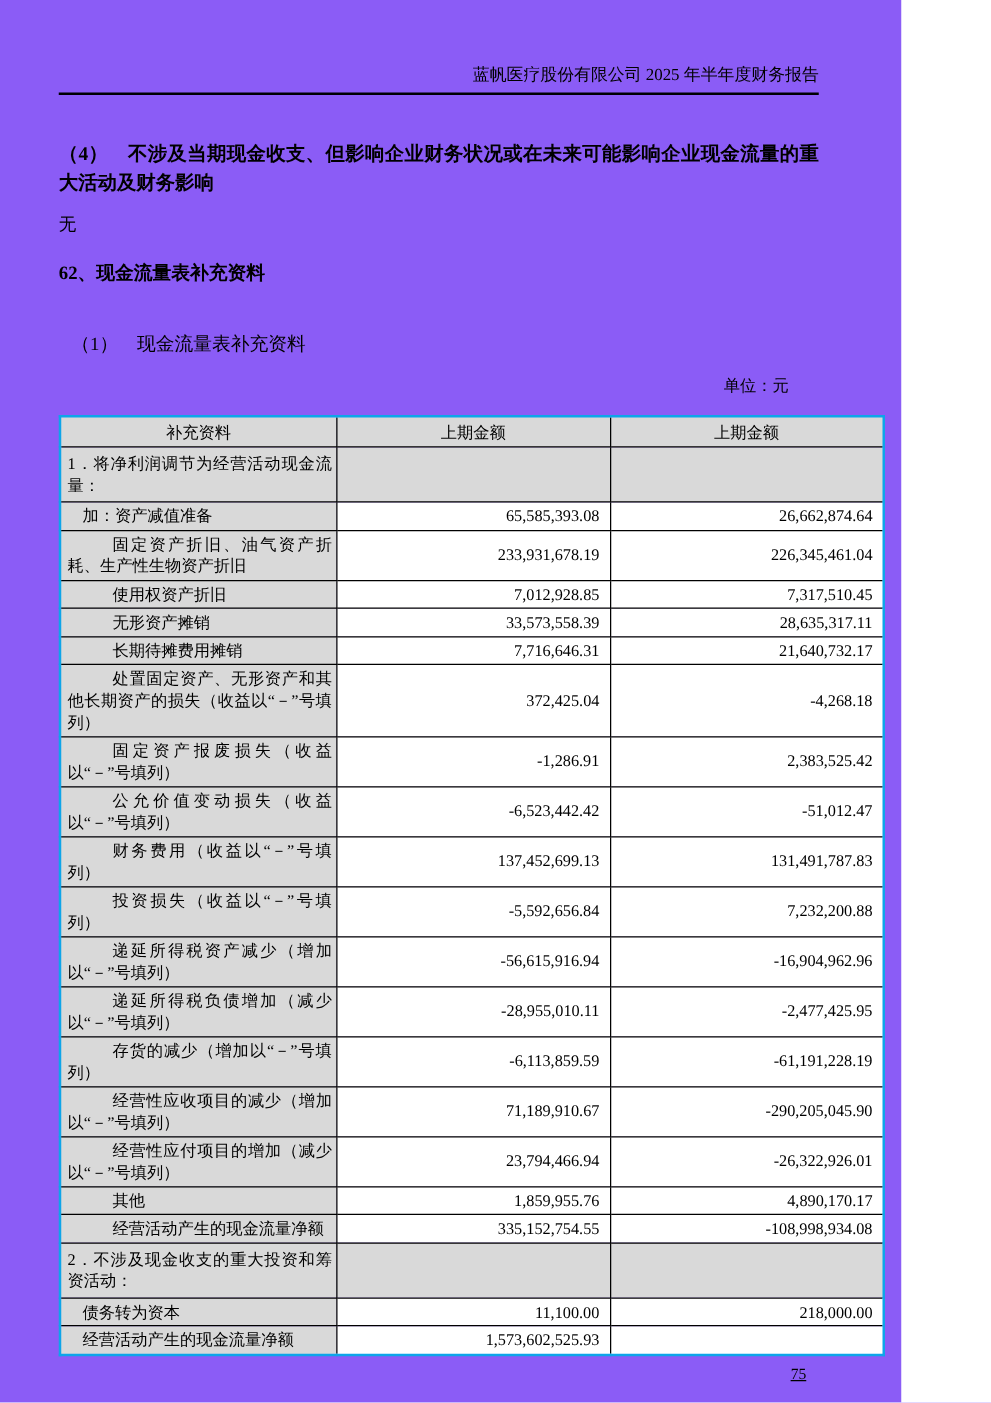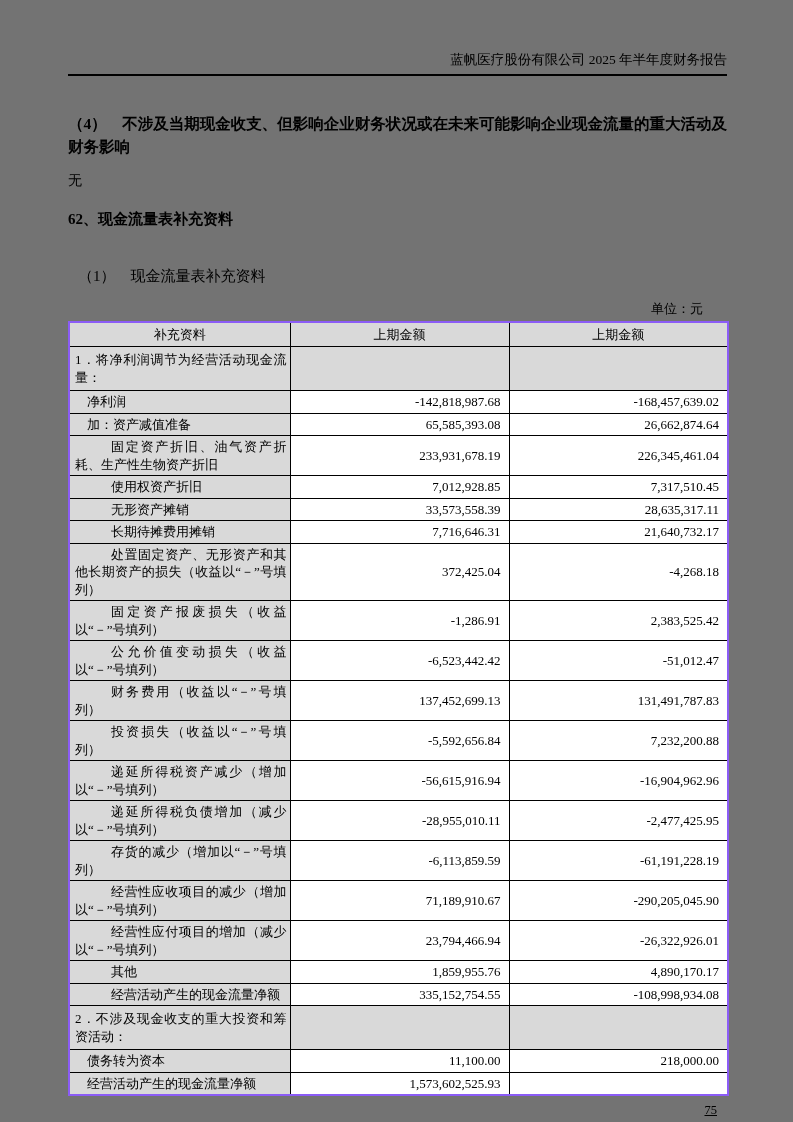--- a/index.html
+++ b/index.html
@@ -5,24 +5,24 @@
   * { margin: 0; padding: 0; box-sizing: border-box; }
   html, body { background: #ffffff; }
   body {
     width: 793px;
     min-height: 1122px;
     font-family: "Liberation Serif", "DejaVu Serif", serif;
     color: #000000;
   }
   .page {
     position: relative;
-    width: 793px;
+    width: 721px;
     min-height: 1122px;
-    padding: 0 66px 0 68px;
-    background: #737373;
+    padding: 0 66px 0 47px;
+    background: #8b5cf6;
   }
   
   .doc-header {
     padding-top: 50px;
     text-align: right;
     font-size: 13.5px;
     line-height: 20px;
   }
   .header-rule {
     border: none;
@@ -58,25 +58,25 @@
   }
   .unit-line {
     margin-top: 14px;
     padding-right: 24px;
     text-align: right;
     font-size: 13px;
     line-height: 18px;
   }
   
   table.fin {
-    margin-top: 3px;
+    margin-top: 14px;
     width: 659px;
     border-collapse: collapse;
     table-layout: fixed;
-    border: 2px solid #8b5cf6;
+    border: 2px solid #0ea5e9;
     font-size: 13px;
   }
   table.fin col.c1 { width: 221px; }
   table.fin col.c2 { width: 219px; }
   table.fin col.c3 { width: 219px; }
   table.fin th {
     background: #d9d9d9;
     border: 1px solid #000000;
     font-weight: normal;
     text-align: center;
@@ -146,25 +146,20 @@
         <th>上期金额</th>
       </tr>
     </thead>
     <tbody>
       <tr class="section">
         <td class="lab">1．将净利润调节为经营活动现金流量：</td>
         <td class="num"></td>
         <td class="num"></td>
       </tr>
       <tr>
-        <td class="lab ind1">净利润</td>
-        <td class="num">-142,818,987.68</td>
-        <td class="num">-168,457,639.02</td>
-      </tr>
-      <tr>
         <td class="lab ind1">加：资产减值准备</td>
         <td class="num">65,585,393.08</td>
         <td class="num">26,662,874.64</td>
       </tr>
       <tr>
         <td class="lab ind2">固定资产折旧、油气资产折耗、生产性生物资产折旧</td>
         <td class="num">233,931,678.19</td>
         <td class="num">226,345,461.04</td>
       </tr>
       <tr>

